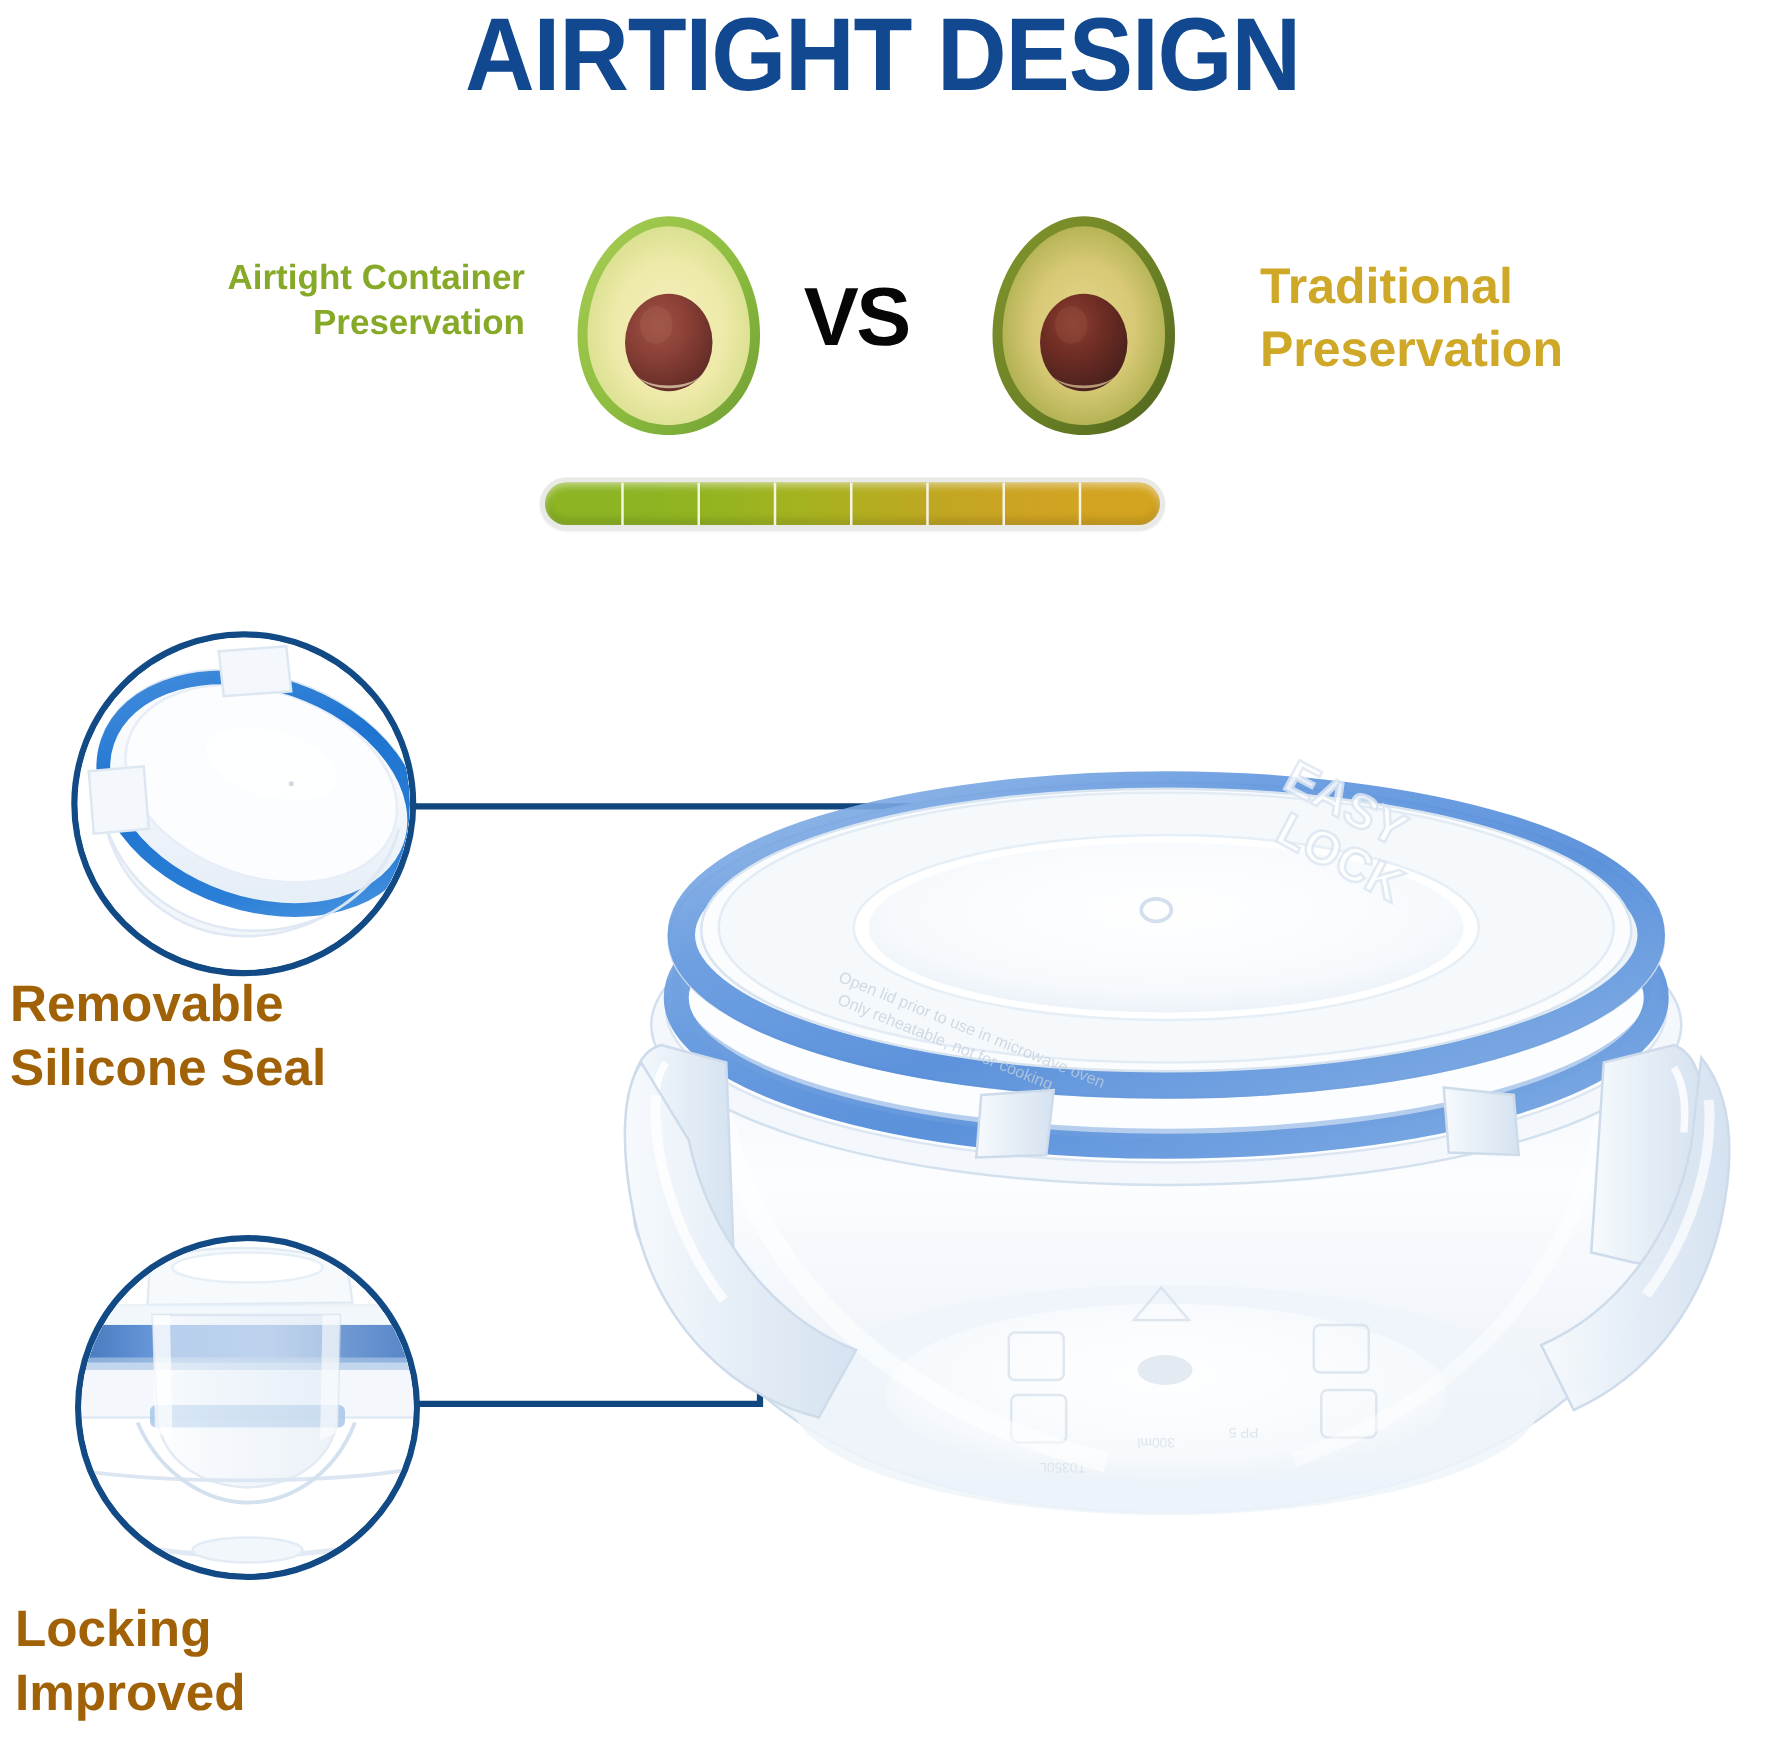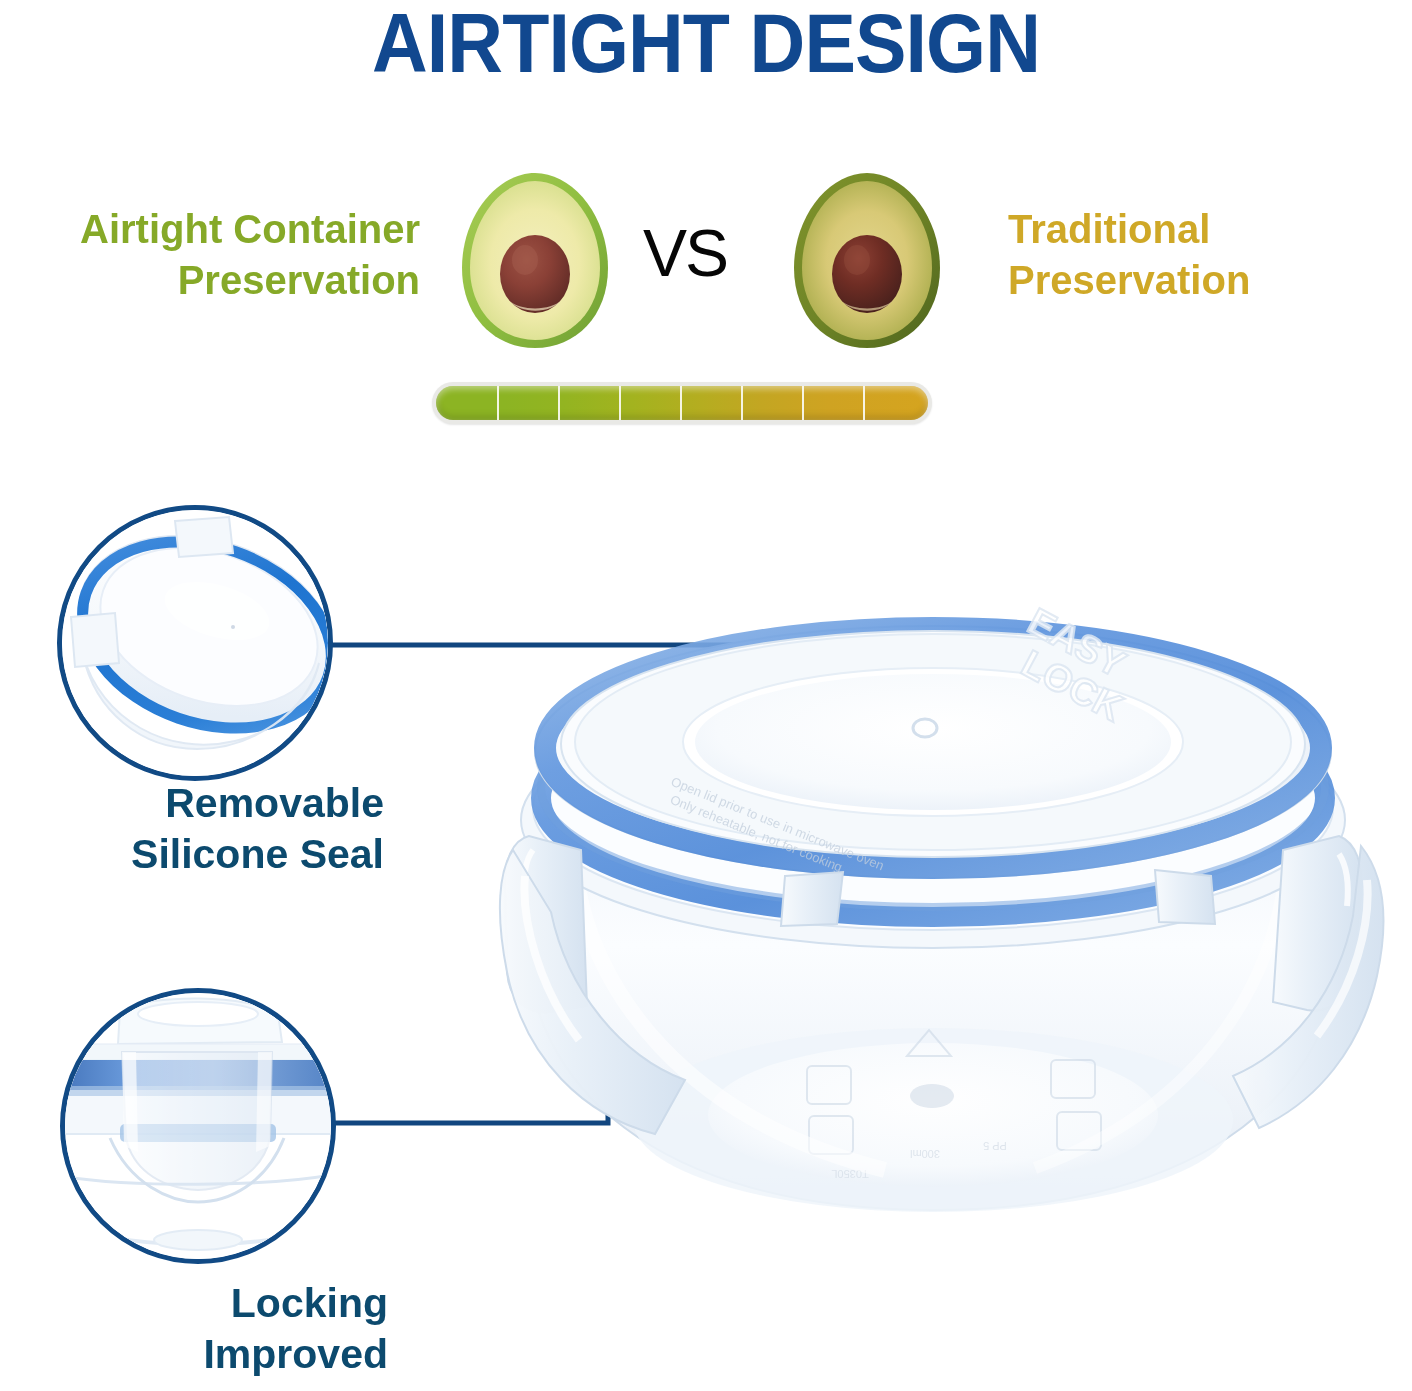--- a/index.html
+++ b/index.html
@@ -22,34 +22,34 @@
     color:#11488f;
     line-height:1.0;
     white-space:nowrap;
     transform:scaleX(0.93);
   }
 
   
   .cmp-left{
     position:absolute;left:0px;top:204px;width:420px;
     text-align:right;
-    font-size:40px;font-weight:bold;line-height:1.28;
+    font-size:28px;font-weight:bold;line-height:1.28;
     color:#86a928;
   }
   .cmp-right{
     position:absolute;left:972px;top:204px;width:430px;
     text-align:left;
     font-size:40px;font-weight:bold;line-height:1.28;
     color:#cfa827;
     margin-left:36px;
   }
   .vs{
     position:absolute;left:620px;top:215px;width:130px;
     text-align:center;
-    font-size:66px;font-weight:normal;color:#060606;
+    font-size:66px;font-weight:bold;color:#060606;
     letter-spacing:-2px;
   }
 
   
   .avo{position:absolute;}
   .avo svg{display:block;}
 
   
   .bar-wrap{
     position:absolute;left:432px;top:382px;width:500px;height:42px;
@@ -79,22 +79,22 @@
   
   .callout-circle{
     position:absolute;border-radius:50%;
     border:5px solid #114a85;
     overflow:hidden;background:#ffffff;
   }
   .callout-inner{position:absolute;left:-5px;top:-5px;}
 
   .callout-label{
     position:absolute;
-    text-align:right;
-    color:#0c4a6e;
+    text-align:left;
+    color:#a16207;
     font-weight:bold;
     font-size:41px;
     line-height:1.25;
   }
 
   
   .leader{position:absolute;left:0;top:0;width:1412px;height:1391px;pointer-events:none;}
 
   
   .product{position:absolute;left:455px;top:520px;width:957px;height:800px;}

